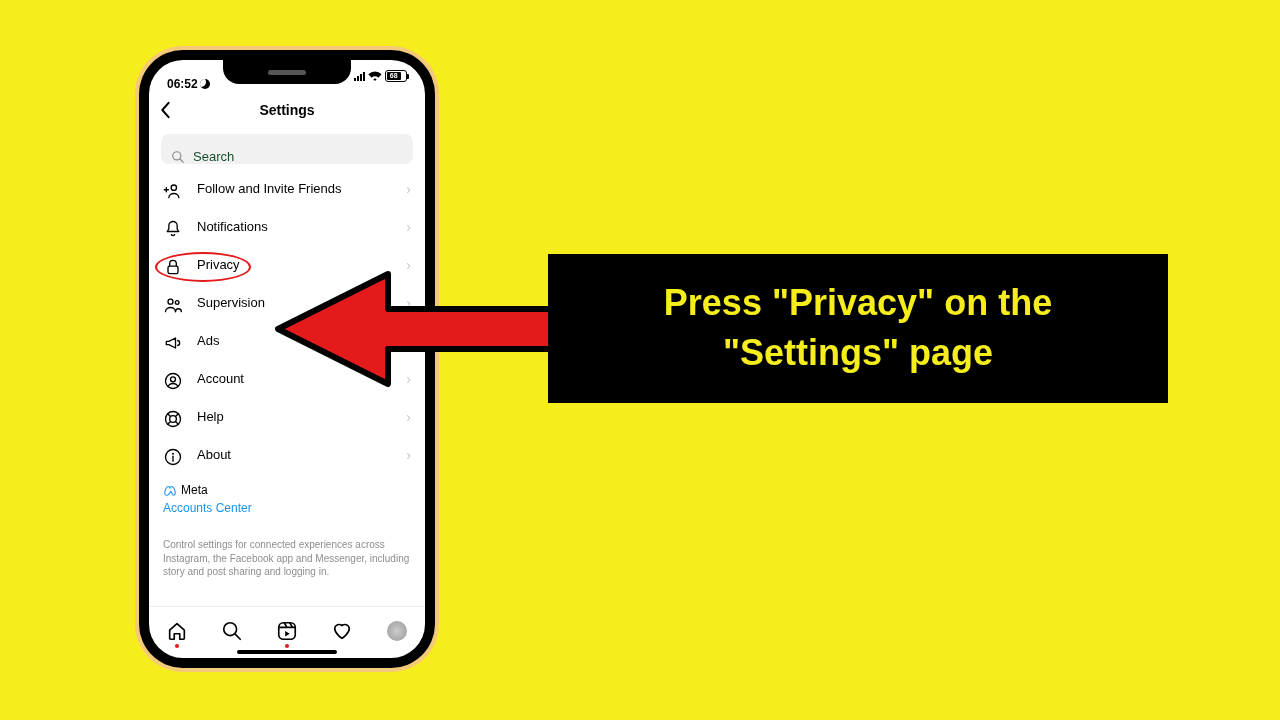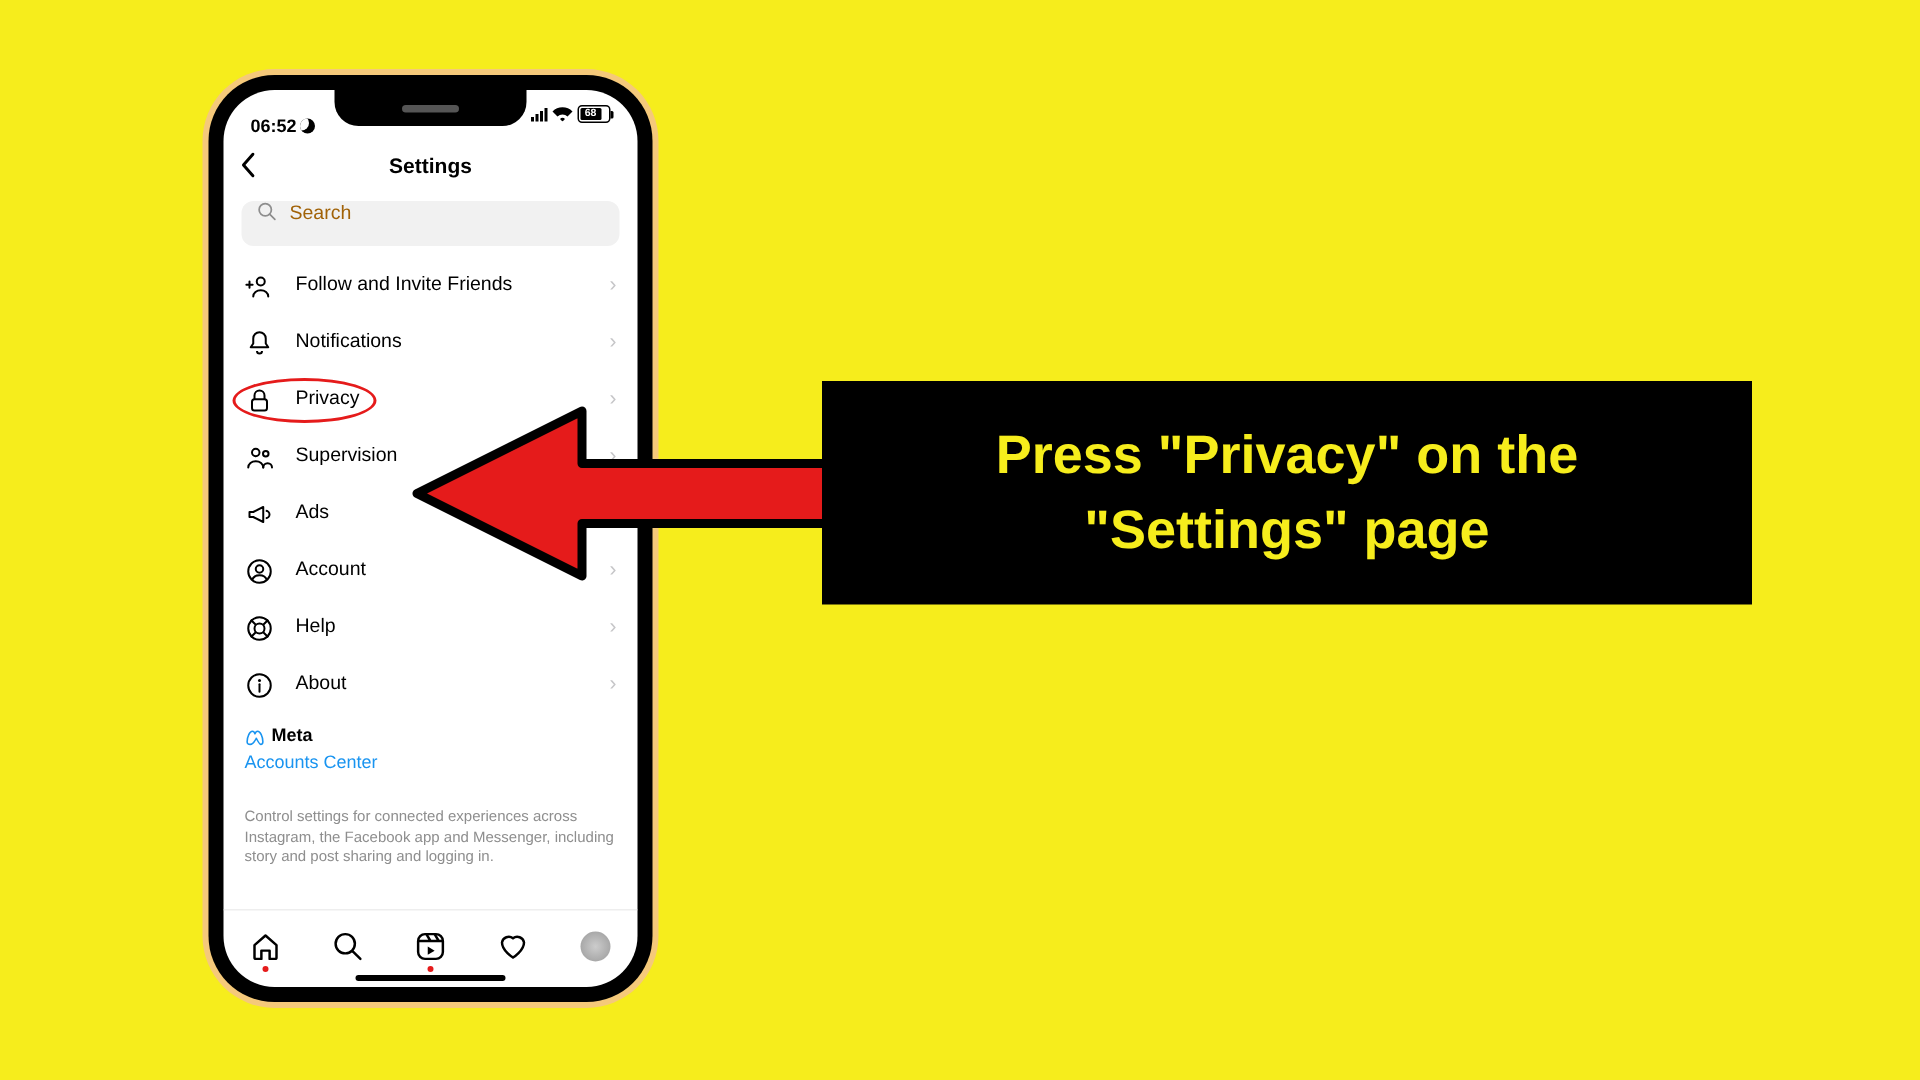--- a/index.html
+++ b/index.html
@@ -100,23 +100,23 @@
   .navbar .title {
     font-size: 14px;
     font-weight: 600;
   }
   .searchbar {
     margin: 6px 12px 8px;
     height: 30px;
     background: #f1f1f1;
     border-radius: 8px;
     display: flex;
-    align-items: flex-start;
+    align-items: flex-end;
     padding: 0 10px;
-    color: #a16207;
+    color: #14532d;
     font-size: 13px;
     gap: 8px;
   }
   .list { flex: 1; overflow:hidden; }
   .row {
     display: flex;
     align-items: flex-start;
     padding: 9px 14px;
     gap: 14px;
     position: relative;
@@ -148,22 +148,22 @@
     border-radius: 50%;
     pointer-events: none;
   }
   .meta-section {
     padding: 6px 14px 0;
     font-size: 10px;
     color: #8e8e8e;
     line-height: 1.35;
   }
   .meta-brand {
-    display:flex; align-items:flex-end; gap:4px;
-    font-size: 12px; font-weight:700; color:#000; margin-bottom:2px;
+    display:flex; align-items:center; gap:4px;
+    font-size: 12px; font-weight:400; color:#000; margin-bottom:2px;
   }
   .meta-link {
     font-size: 12px;
     color: #1994f0;
     margin-bottom: 22px;
   }
   .tabbar {
     height: 52px;
     border-top: 1px solid #eee;
     display: flex;

